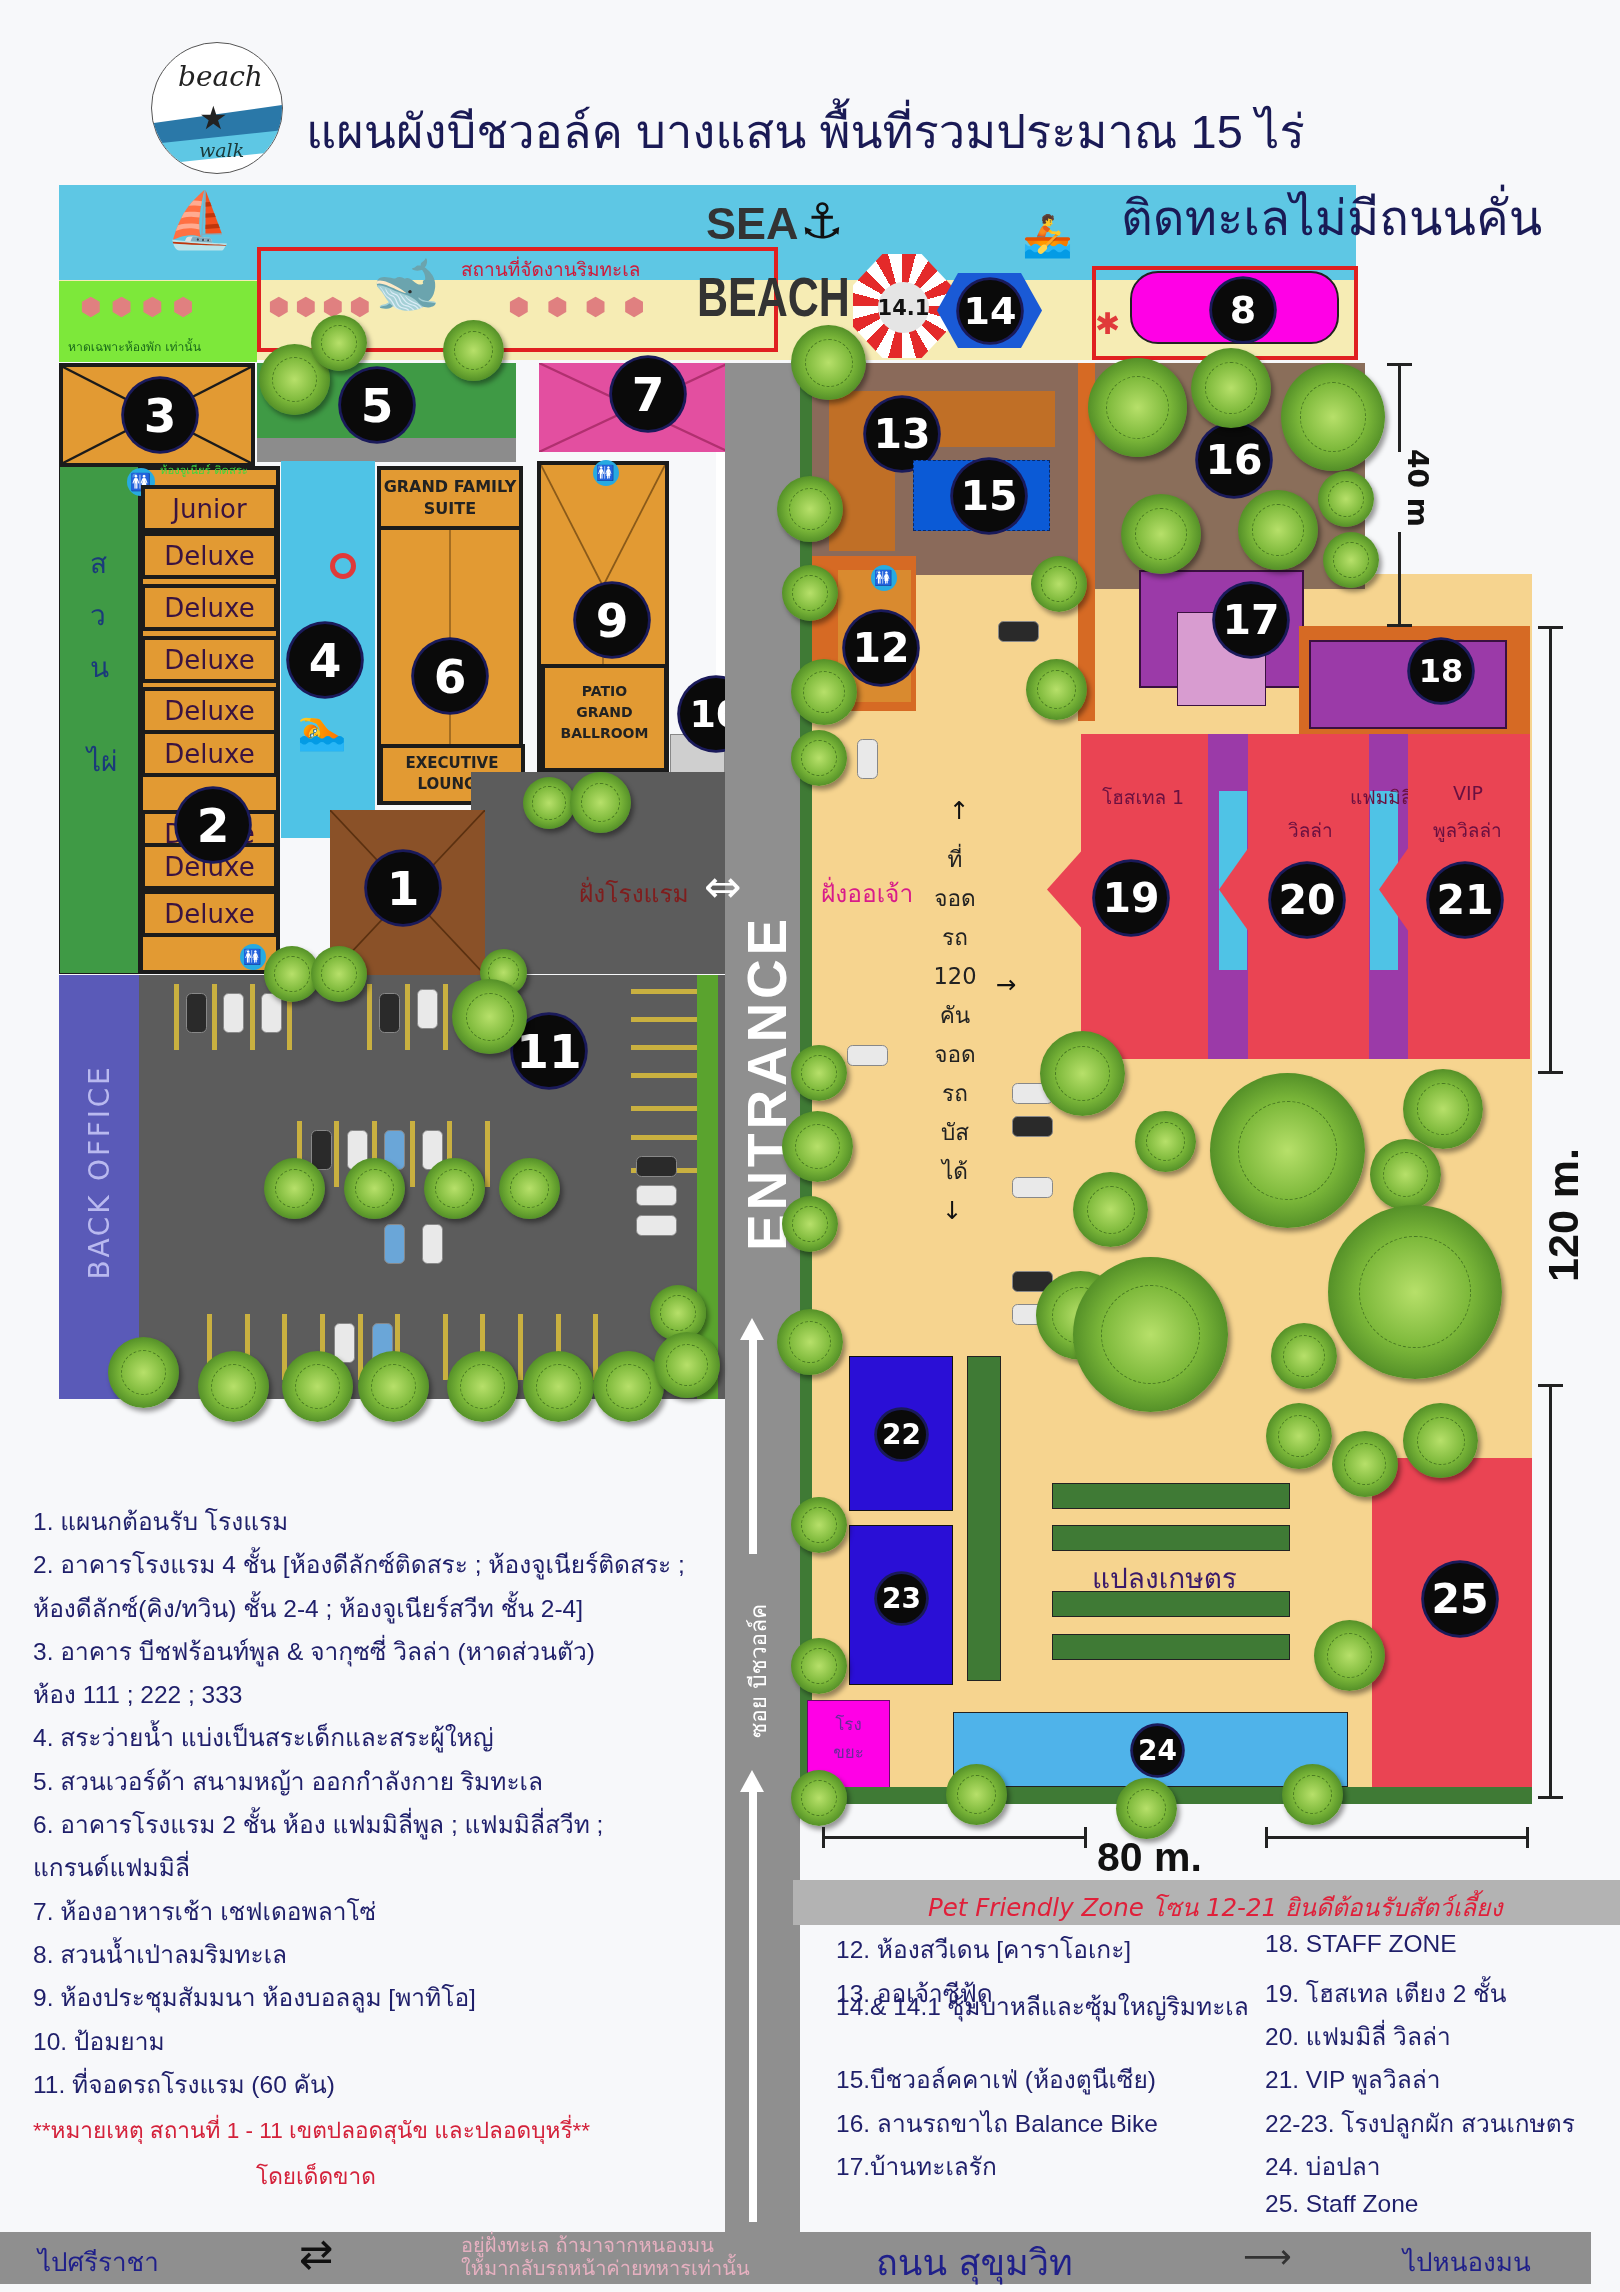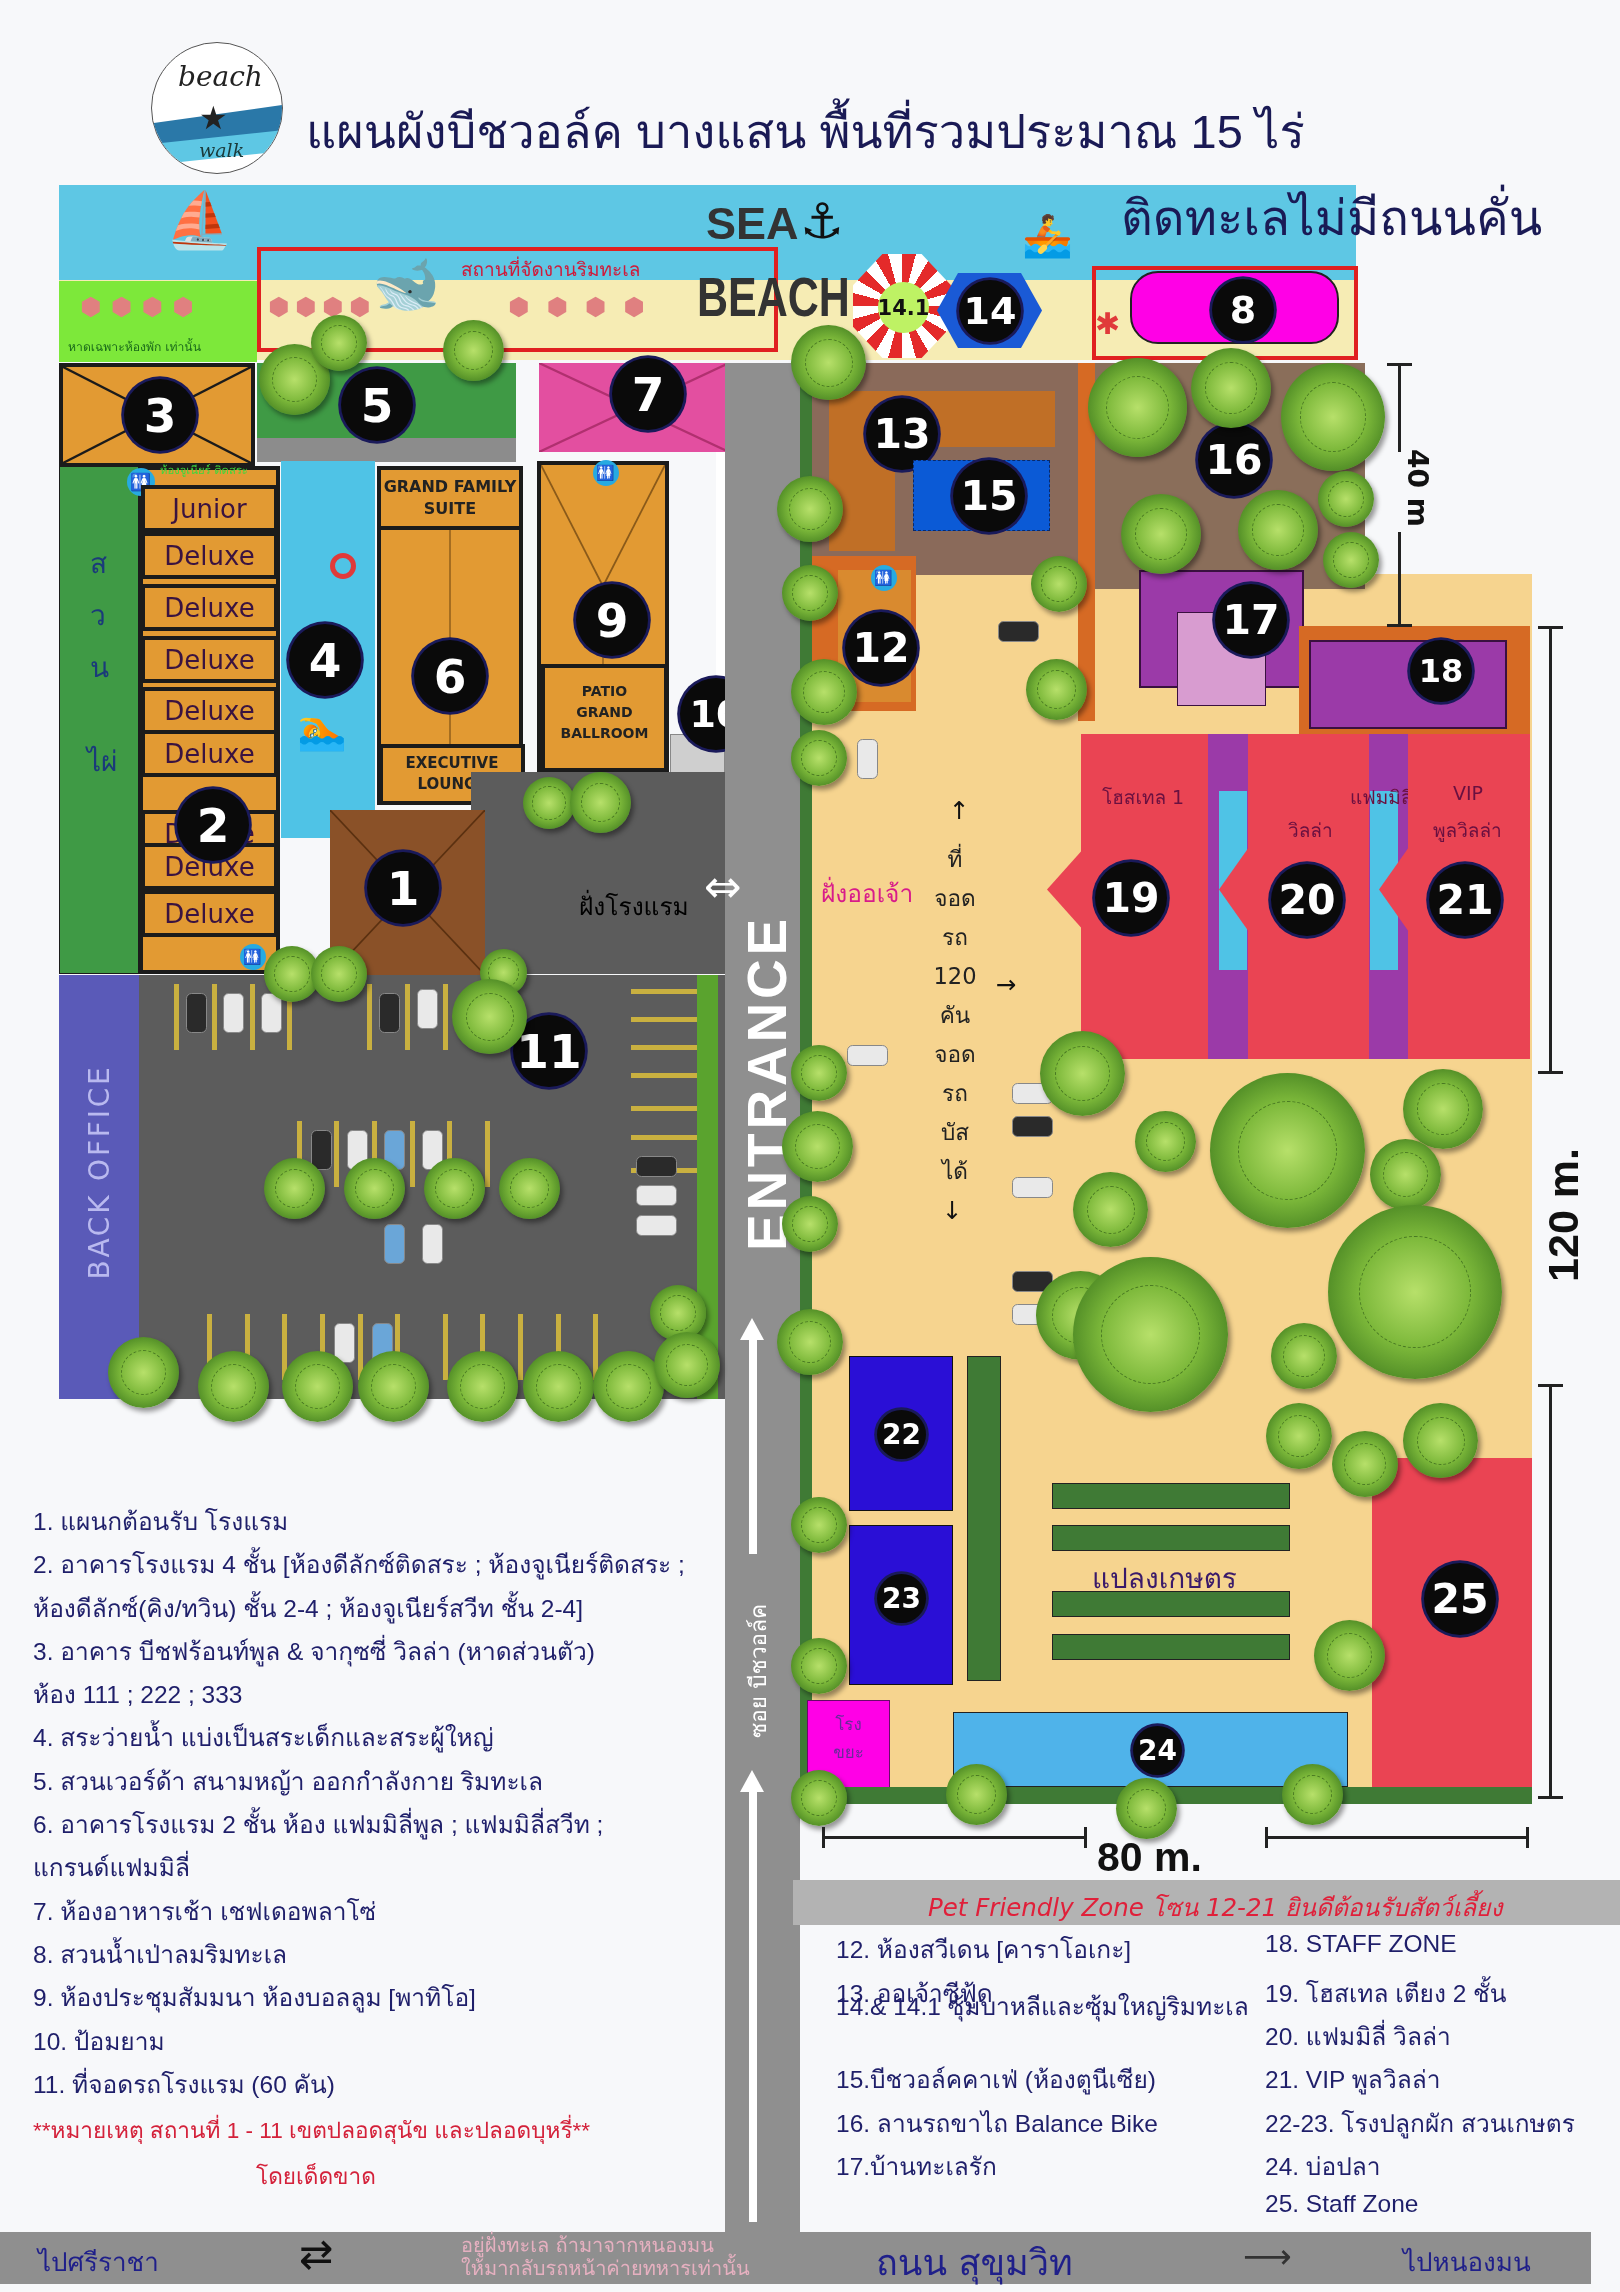--- a/index.html
+++ b/index.html
@@ -54,21 +54,21 @@
 <div class="abs" style="left:68px;top:337px;font-size:12.2px;color:#1a6a1a;white-space:nowrap;">หาดเฉพาะห้องพัก เท่านั้น</div>
 
 <div class="abs" style="left:257px;top:247px;width:521px;height:105px;border:4.7px solid #e02020;"></div>
 <div class="abs" style="left:461px;top:254px;font-size:19px;color:#d01a3a;white-space:nowrap;">สถานที่จัดงานริมทะเล</div>
 <div class="abs" style="left:268px;top:292px;font-size:24.5px;color:#e08080;letter-spacing:5.6px;">⬢⬢⬢⬢</div>
 <div class="abs" style="left:372px;top:252px;font-size:55px;color:#111;">🐋</div>
 <div class="abs" style="left:508px;top:292px;font-size:24.5px;color:#e08080;letter-spacing:17px;">⬢⬢⬢⬢</div>
 <div class="abs" style="left:697px;top:273px;font-size:43px;font-weight:bold;color:#333;font-family:'Liberation Sans',sans-serif;transform:scaleY(1.3);">BEACH</div>
 
 <div class="abs" style="left:853px;top:254px;width:98px;height:104px;clip-path:polygon(30% 0,70% 0,100% 30%,100% 70%,70% 100%,30% 100%,0 70%,0 30%);background:repeating-conic-gradient(#e42a2a 0 15deg,#fff 15deg 30deg);"></div>
-<div class="marker m-sm" style="left:878px;top:282px;width:51px;height:51px;font-size:21px;background:#bef264;color:#111;box-shadow:none;">14.1</div>
+<div class="marker m-sm" style="left:878px;top:282px;width:51px;height:51px;font-size:21px;background:#e5e5e5;color:#111;box-shadow:none;">14.1</div>
 <div class="abs" style="left:937px;top:273px;width:105px;height:75px;background:#1a5ad6;clip-path:polygon(20% 0,80% 0,100% 50%,80% 100%,20% 100%,0 50%);"></div>
 <div class="marker m-md" style="left:959px;top:280px;">14</div>
 
 <div class="abs" style="left:1092px;top:266px;width:266px;height:94px;border:4.7px solid #e02020;"></div>
 <div class="abs" style="left:1130px;top:271px;width:209px;height:73px;background:#ff00e6;border:2.8px solid #222;border-radius:28px;"></div>
 <div class="marker m-md" style="left:1212px;top:279px;">8</div>
 <div class="abs" style="left:1095px;top:306px;font-size:30px;color:#e03a3a;">✱</div>
 
 <div class="roof" style="left:59px;top:363px;width:196px;height:104px;">
   <svg viewBox="0 0 100 100" preserveAspectRatio="none">
@@ -212,21 +212,21 @@
 <div class="stripe-v" style="left:443px;top:1314px;"></div>
 <div class="stripe-v" style="left:480px;top:1314px;"></div>
 <div class="stripe-v" style="left:518px;top:1314px;"></div>
 <div class="stripe-v" style="left:556px;top:1314px;"></div>
 <div class="stripe-v" style="left:593px;top:1314px;"></div>
 <div class="car" style="left:334px;top:1323px;"></div>
 <div class="car blue" style="left:372px;top:1323px;"></div>
 
 <div class="abs" style="left:697px;top:975px;width:21px;height:424px;background:#5aa32e;"></div>
 
-<div class="abs" style="left:579px;top:874px;font-size:24.5px;color:#000000;white-space:nowrap;margin-top:13px;">ฝั่งโรงแรม</div>
+<div class="abs" style="left:579px;top:874px;font-size:24.5px;color:#7f1d1d;white-space:nowrap;">ฝั่งโรงแรม</div>
 
 <div class="abs" style="left:725px;top:363px;width:75px;height:1869px;background:#8f8f8f;"></div>
 <div class="abs" style="left:767px;top:1083px;font-size:55px;font-weight:bold;color:#fff;white-space:nowrap;transform:translate(-50%,-50%) rotate(-90deg);letter-spacing:3.8px;font-family:'Liberation Sans',sans-serif;">ENTRANCE</div>
 <div class="abs" style="left:704px;top:864px;font-size:45px;color:#fff;line-height:1;">⇔</div>
 <div class="abs" style="left:749px;top:1337px;width:7.5px;height:217px;background:#fff;"></div>
 <div class="abs" style="left:740px;top:1318px;width:0;height:0;border-left:12.2px solid transparent;border-right:12.2px solid transparent;border-bottom:22.6px solid #fff;"></div>
 <div class="abs" style="left:758px;top:1671px;font-size:22.6px;color:#fff;white-space:nowrap;transform:translate(-50%,-50%) rotate(-90deg);">ซอย บีชวอล์ค</div>
 <div class="abs" style="left:749px;top:1789px;width:7.5px;height:433px;background:#fff;"></div>
 <div class="abs" style="left:740px;top:1770px;width:0;height:0;border-left:12.2px solid transparent;border-right:12.2px solid transparent;border-bottom:22.6px solid #fff;"></div>
 

